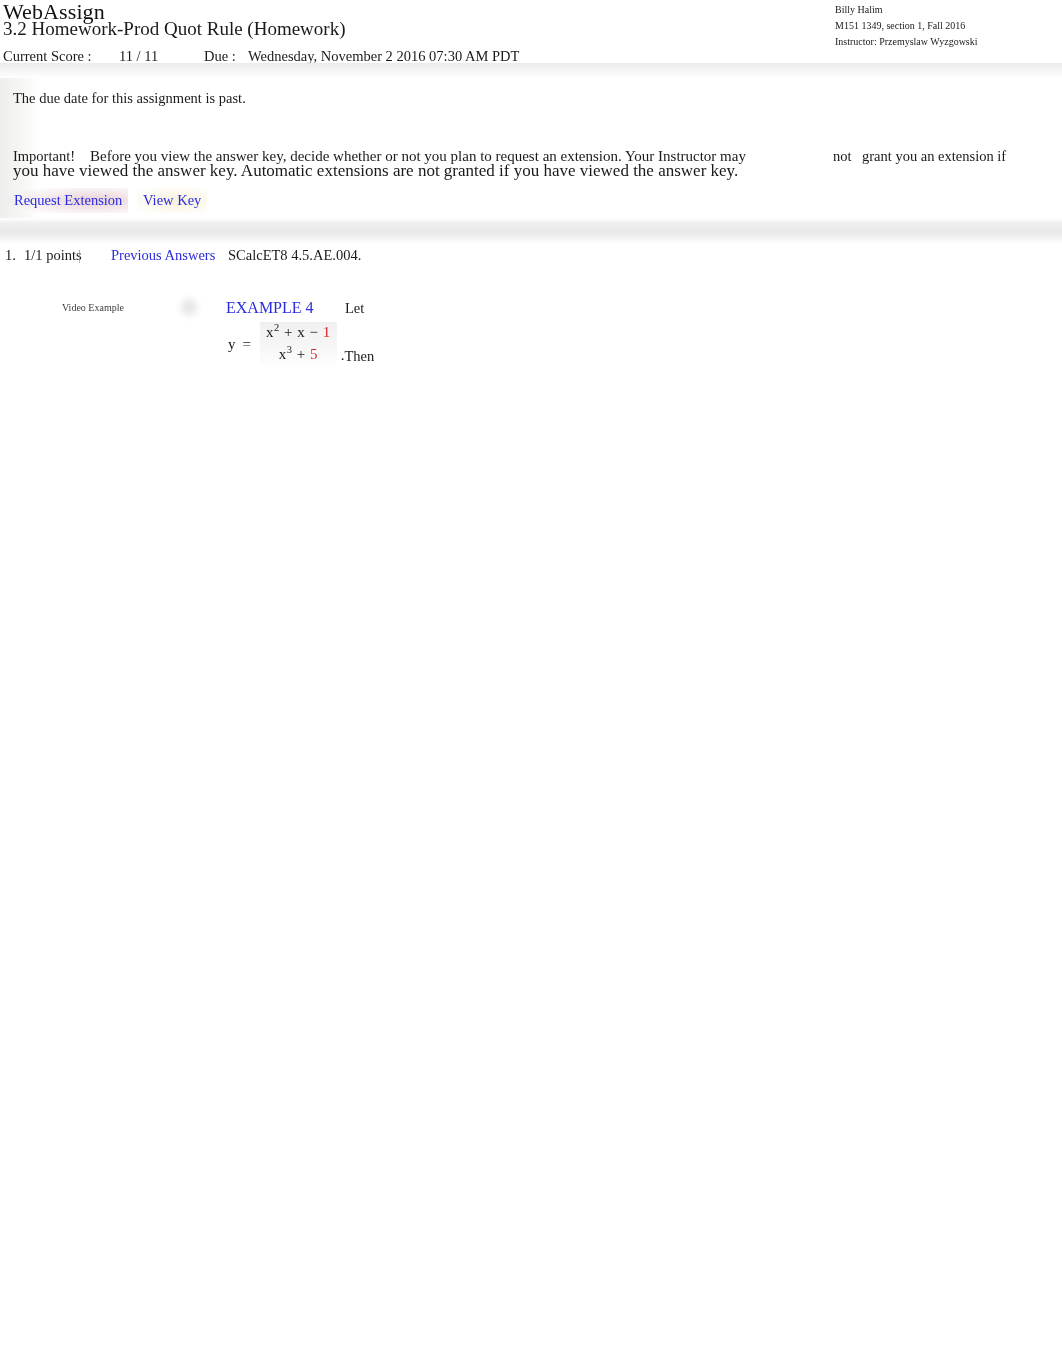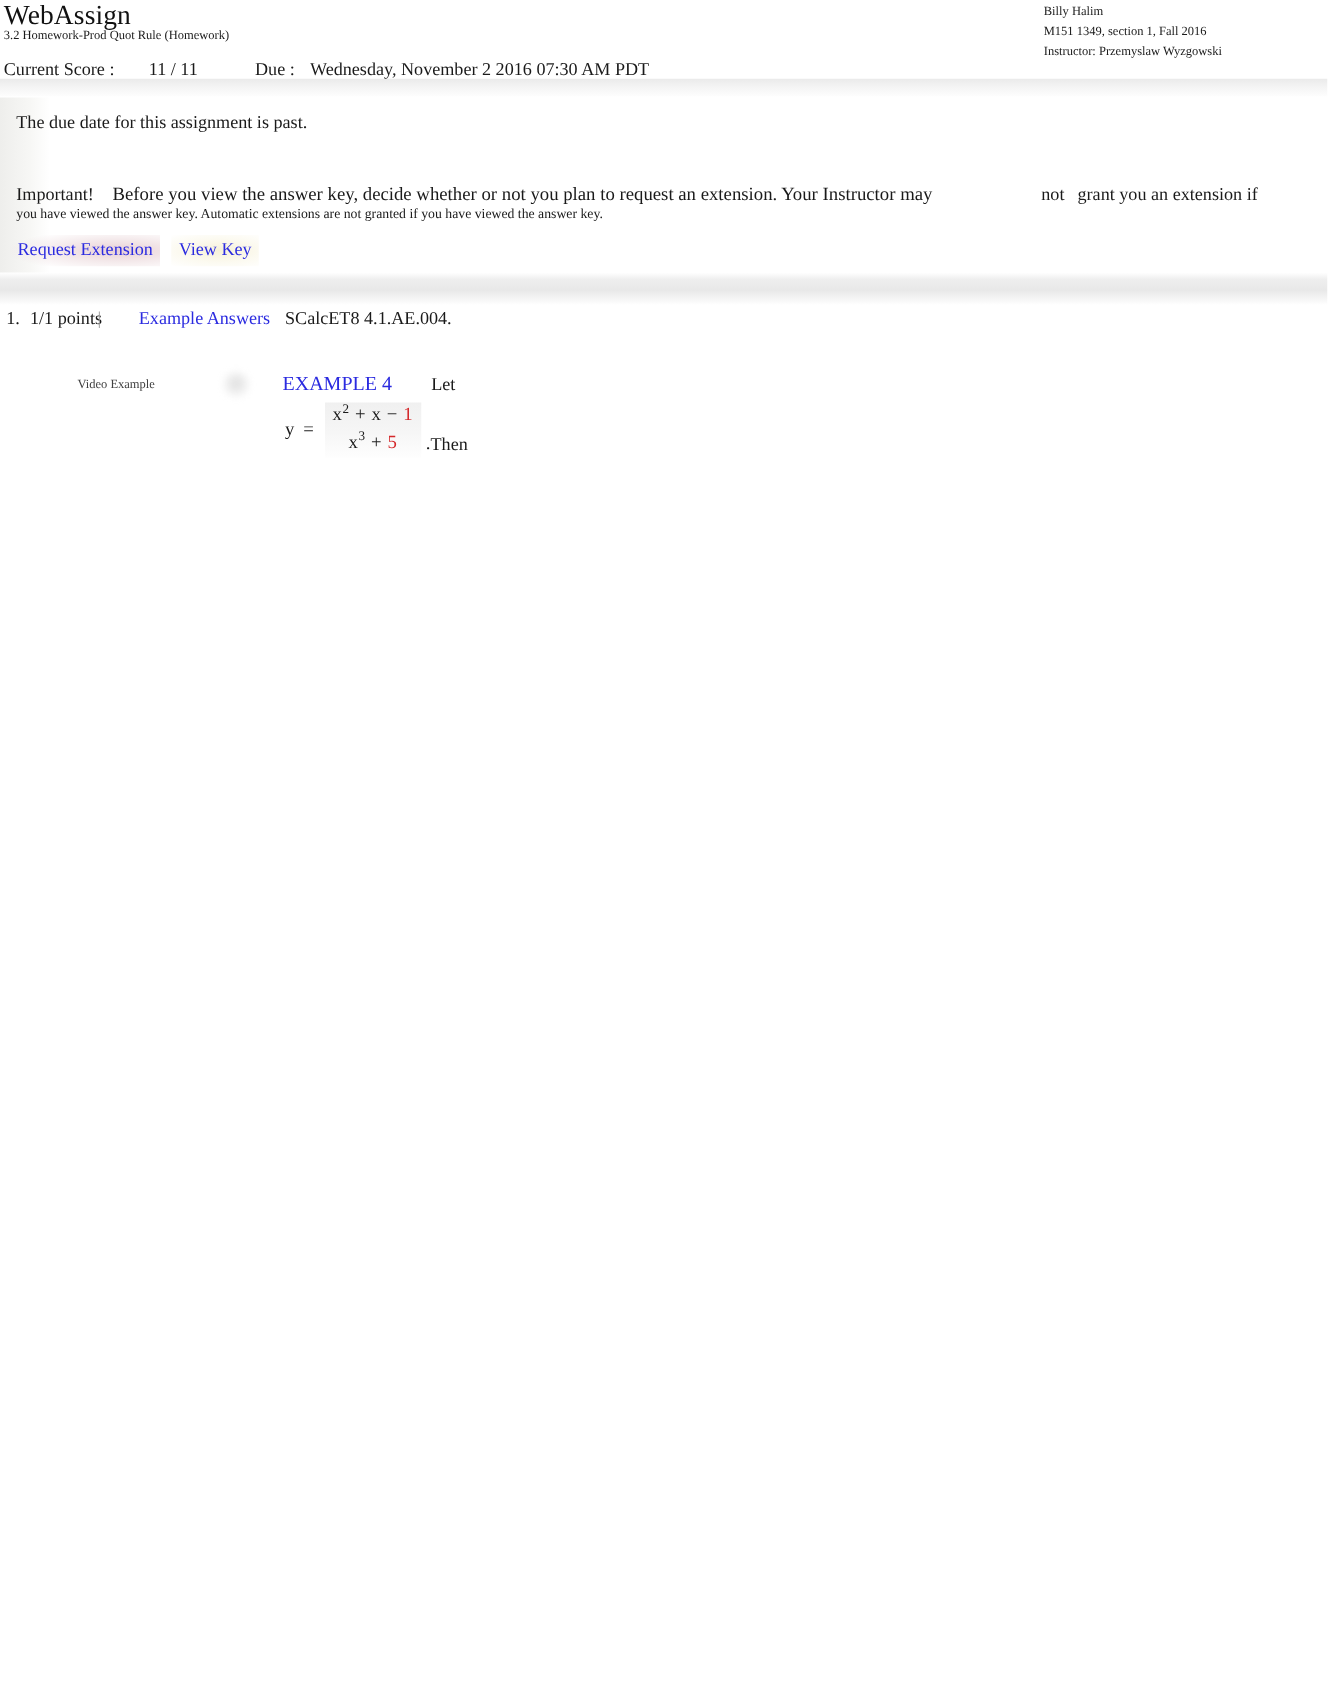--- a/index.html
+++ b/index.html
@@ -28,21 +28,21 @@
     position: absolute;
     left: 3px; top: 0px;
     font-size: 22px;
     letter-spacing: 0.1px;
     color: #111111;
     line-height: 24px;
   }
   #assignment-title {
     position: absolute;
     left: 3px; top: 21px;
-    font-size: 10px;
+    font-size: 19px;
     line-height: 16px;
     color: #1a1a1a;
   }
   #student-block {
     position: absolute;
     left: 835px; top: 2px;
     font-size: 10px;
     line-height: 16.2px;
     color: #1a1a1a;
   }
@@ -123,21 +123,21 @@
   #notice-important-b {
     position: absolute;
     left: 862px; top: 69px;
     font-size: 14.5px;
     line-height: 18px;
     white-space: nowrap;
   }
   #notice-important-line2 {
     position: absolute;
     left: 13px; top: 84px;
-    font-size: 11px;
+    font-size: 17px;
     line-height: 18px;
     white-space: nowrap;
   }
 
   
   #action-bar {
     position: absolute;
     left: 0; top: 185px;
     width: 400px;
     height: 34px;
@@ -318,22 +318,22 @@
   <button class="blur-btn" id="btn-request-extension">Request Extension</button>
   <button class="blur-btn" id="btn-view-key">View Key</button>
 </div>
 
 <div id="section-divider"></div>
 
 <div id="question-row">
   <span class="qcell" id="q-number">1.</span>
   <span class="qcell" id="q-points">1/1 points</span>
   <span class="qcell" id="q-divider-pipe">|</span>
-  <span class="qcell" id="q-previous-answers">Example Answers</span>
-  <span class="qcell" id="q-code">SCalcET8 4.1.AE.004.</span>
+  <span class="qcell" id="q-previous-answers">Previous Answers</span>
+  <span class="qcell" id="q-code">SCalcET8 4.5.AE.004.</span>
 </div>
 
 <div id="example-block">
   <span id="video-example-link">Video Example</span>
   <span id="example-label">EXAMPLE 4</span>
   <span id="example-let">Let</span>
 
   <div id="equation">
     <span id="eq-lhs">y</span>
     <span id="eq-equals">=</span>

